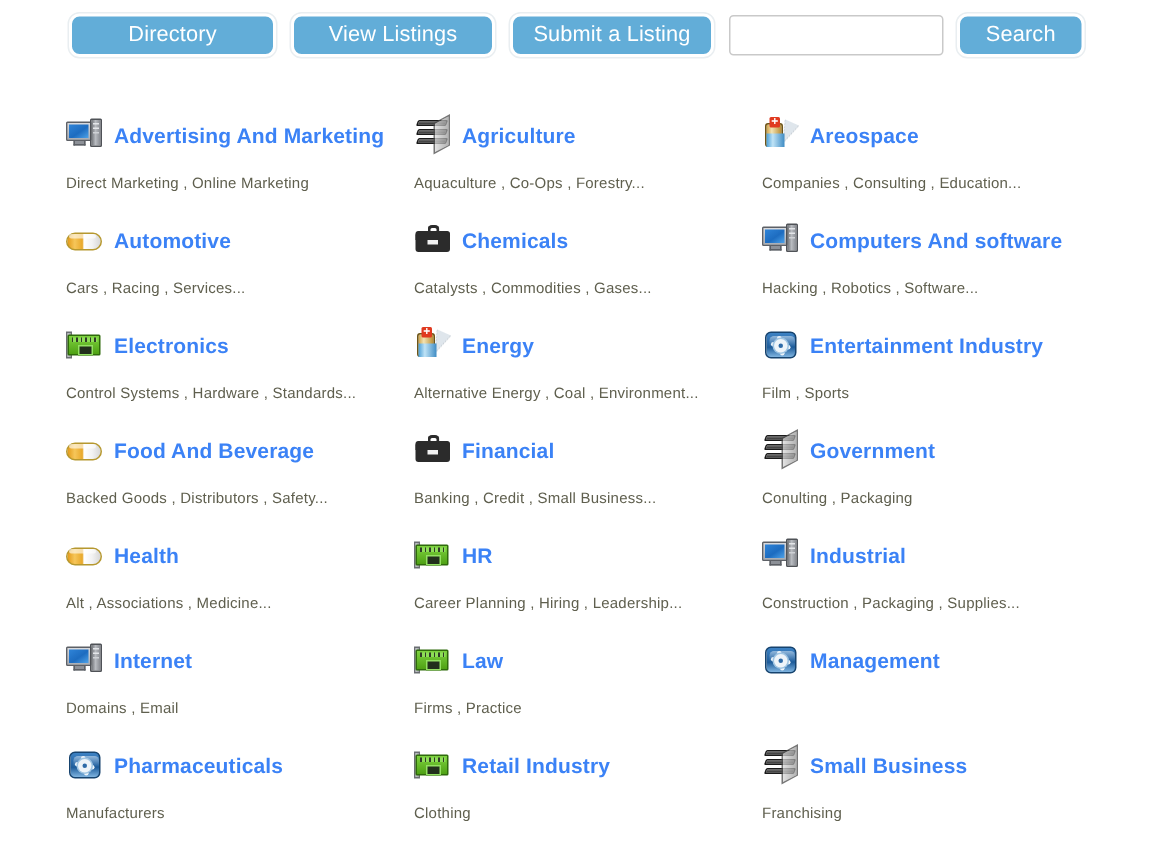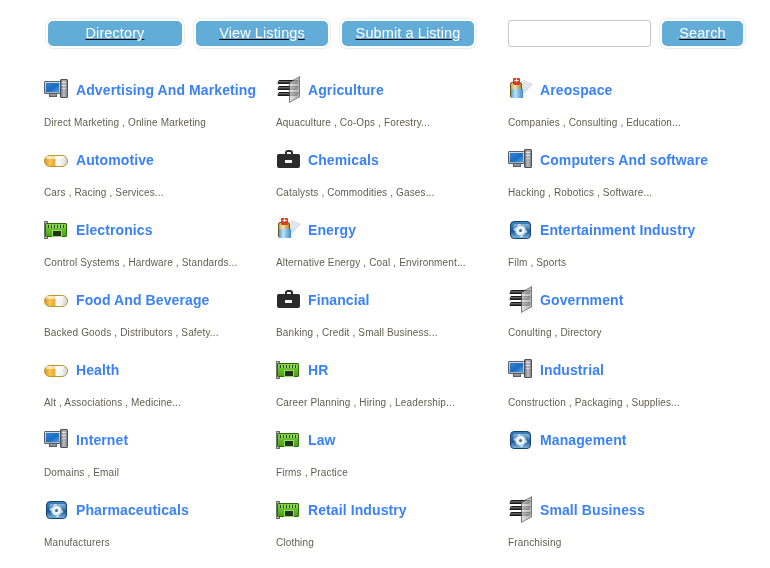--- a/index.html
+++ b/index.html
@@ -8,24 +8,23 @@
     margin: 0; padding: 0;
     width: 770px; height: 568px;
     background: #ffffff;
     font-family: "Liberation Sans", sans-serif;
     overflow: hidden;
   }
 
   
   #toolbar {
     display: flex;
-    align-items: flex-end;
+    align-items: flex-start;
     padding: 9px 0 0 46px;
     height: 48px;
-    text-decoration: underline;
   }
   .nav-btn {
     background: #62add8;
     border: 2px solid #ffffff;
     outline: 1px solid #e9eef1;
     border-radius: 7px;
     color: #ffffff;
     font-size: 14.5px;
     height: 29px;
     line-height: 25px;
@@ -37,21 +36,20 @@
     font-family: "Liberation Sans", sans-serif;
     letter-spacing: .1px;
   }
   .nav-btn.w1 { width: 138px; }
   .nav-btn.w2 { width: 136px; }
   .nav-btn.w3 { width: 136px; }
 
   #search-wrap {
     display: flex;
     align-items: center;
-    margin-left: 22px;
   }
   #search-input {
     width: 143px;
     height: 27px;
     border: 1px solid #c9c9c9;
     border-radius: 3px;
     background: #fff;
     font-size: 13px;
     padding: 0 6px;
     color: #333;
@@ -423,21 +421,21 @@
     </div>
     <div class="cat">
       <div class="cat-head">
         <span class="cat-icon ic-stack">
           <i></i>
           <i></i>
           <i></i>
         </span>
         <span class="cat-title">Government</span>
       </div>
-      <div class="cat-subs">Conulting , Directory</div>
+      <div class="cat-subs">Conulting , Packaging</div>
     </div>
     <div class="cat">
       <div class="cat-head">
         <span class="cat-icon ic-pill"></span>
         <span class="cat-title">Health</span>
       </div>
       <div class="cat-subs">Alt , Associations , Medicine...</div>
     </div>
     <div class="cat">
       <div class="cat-head">

